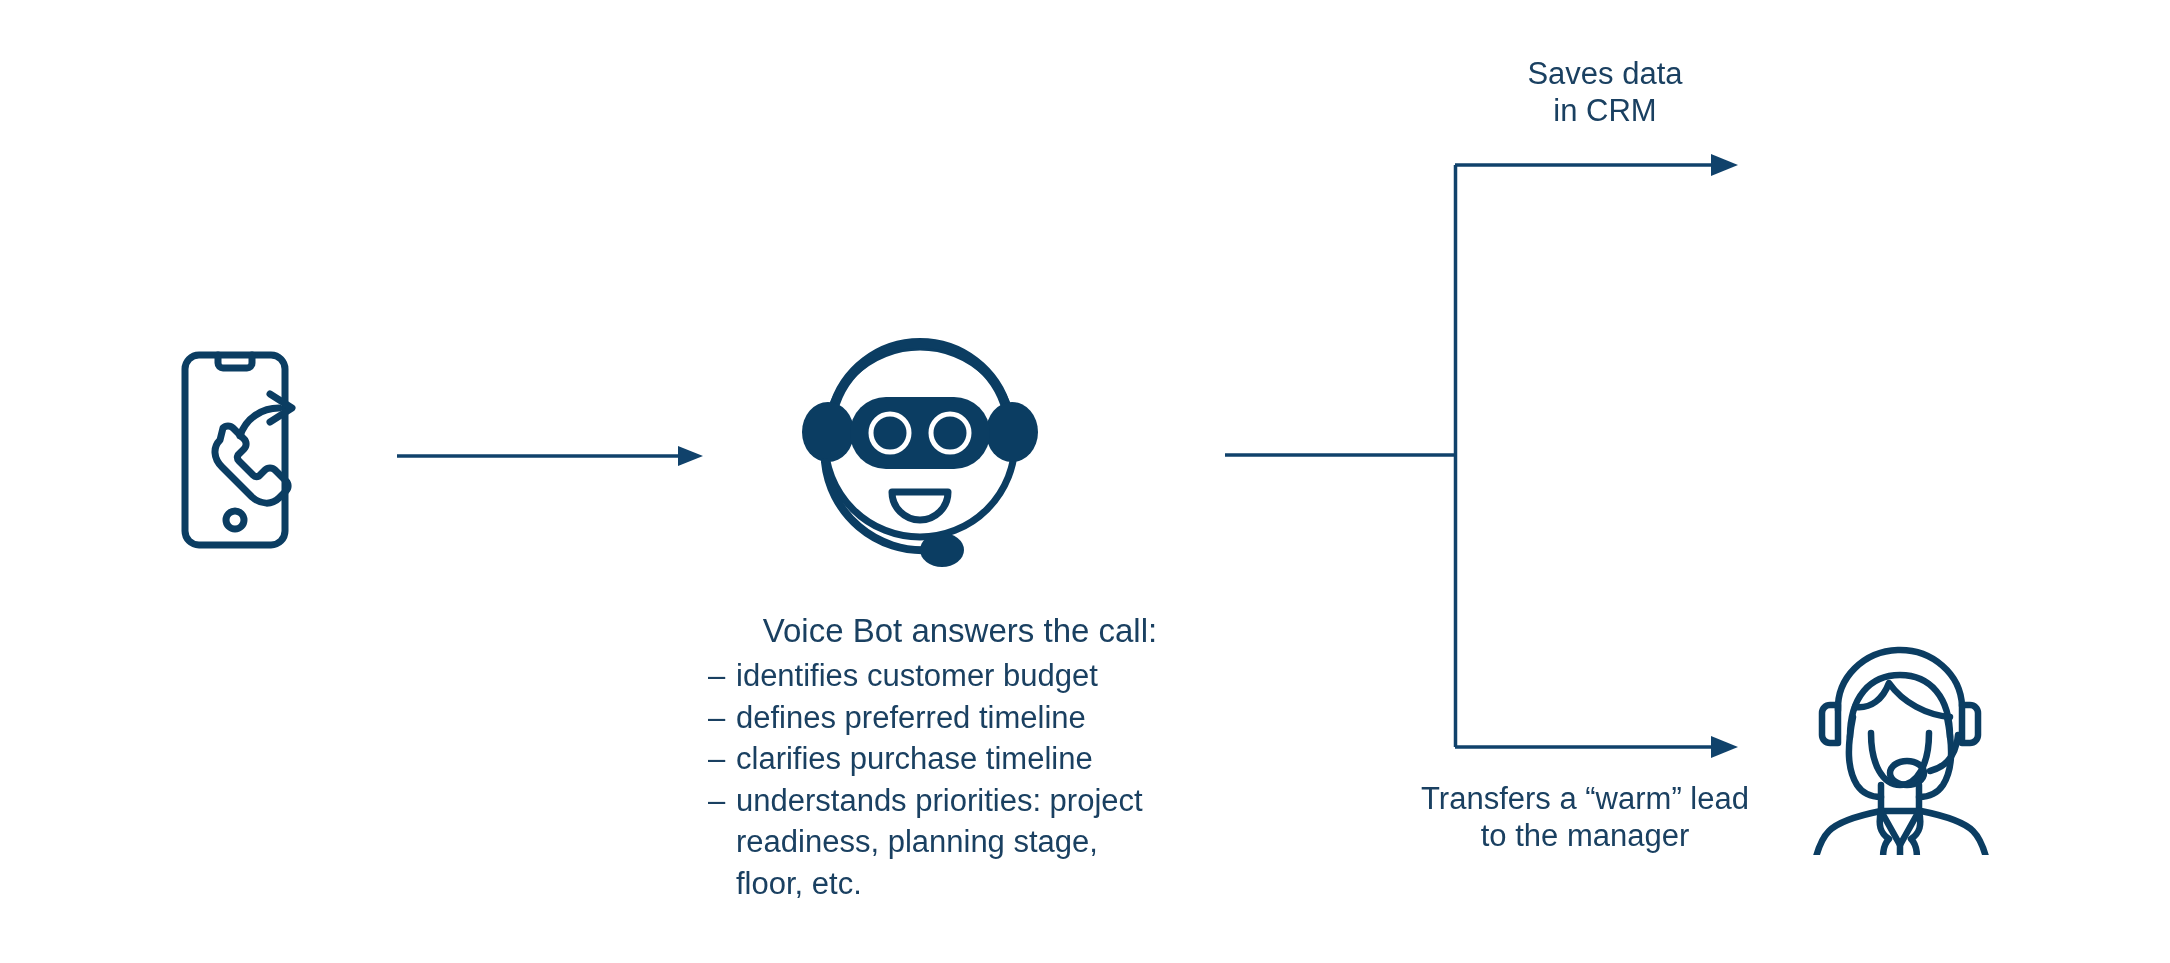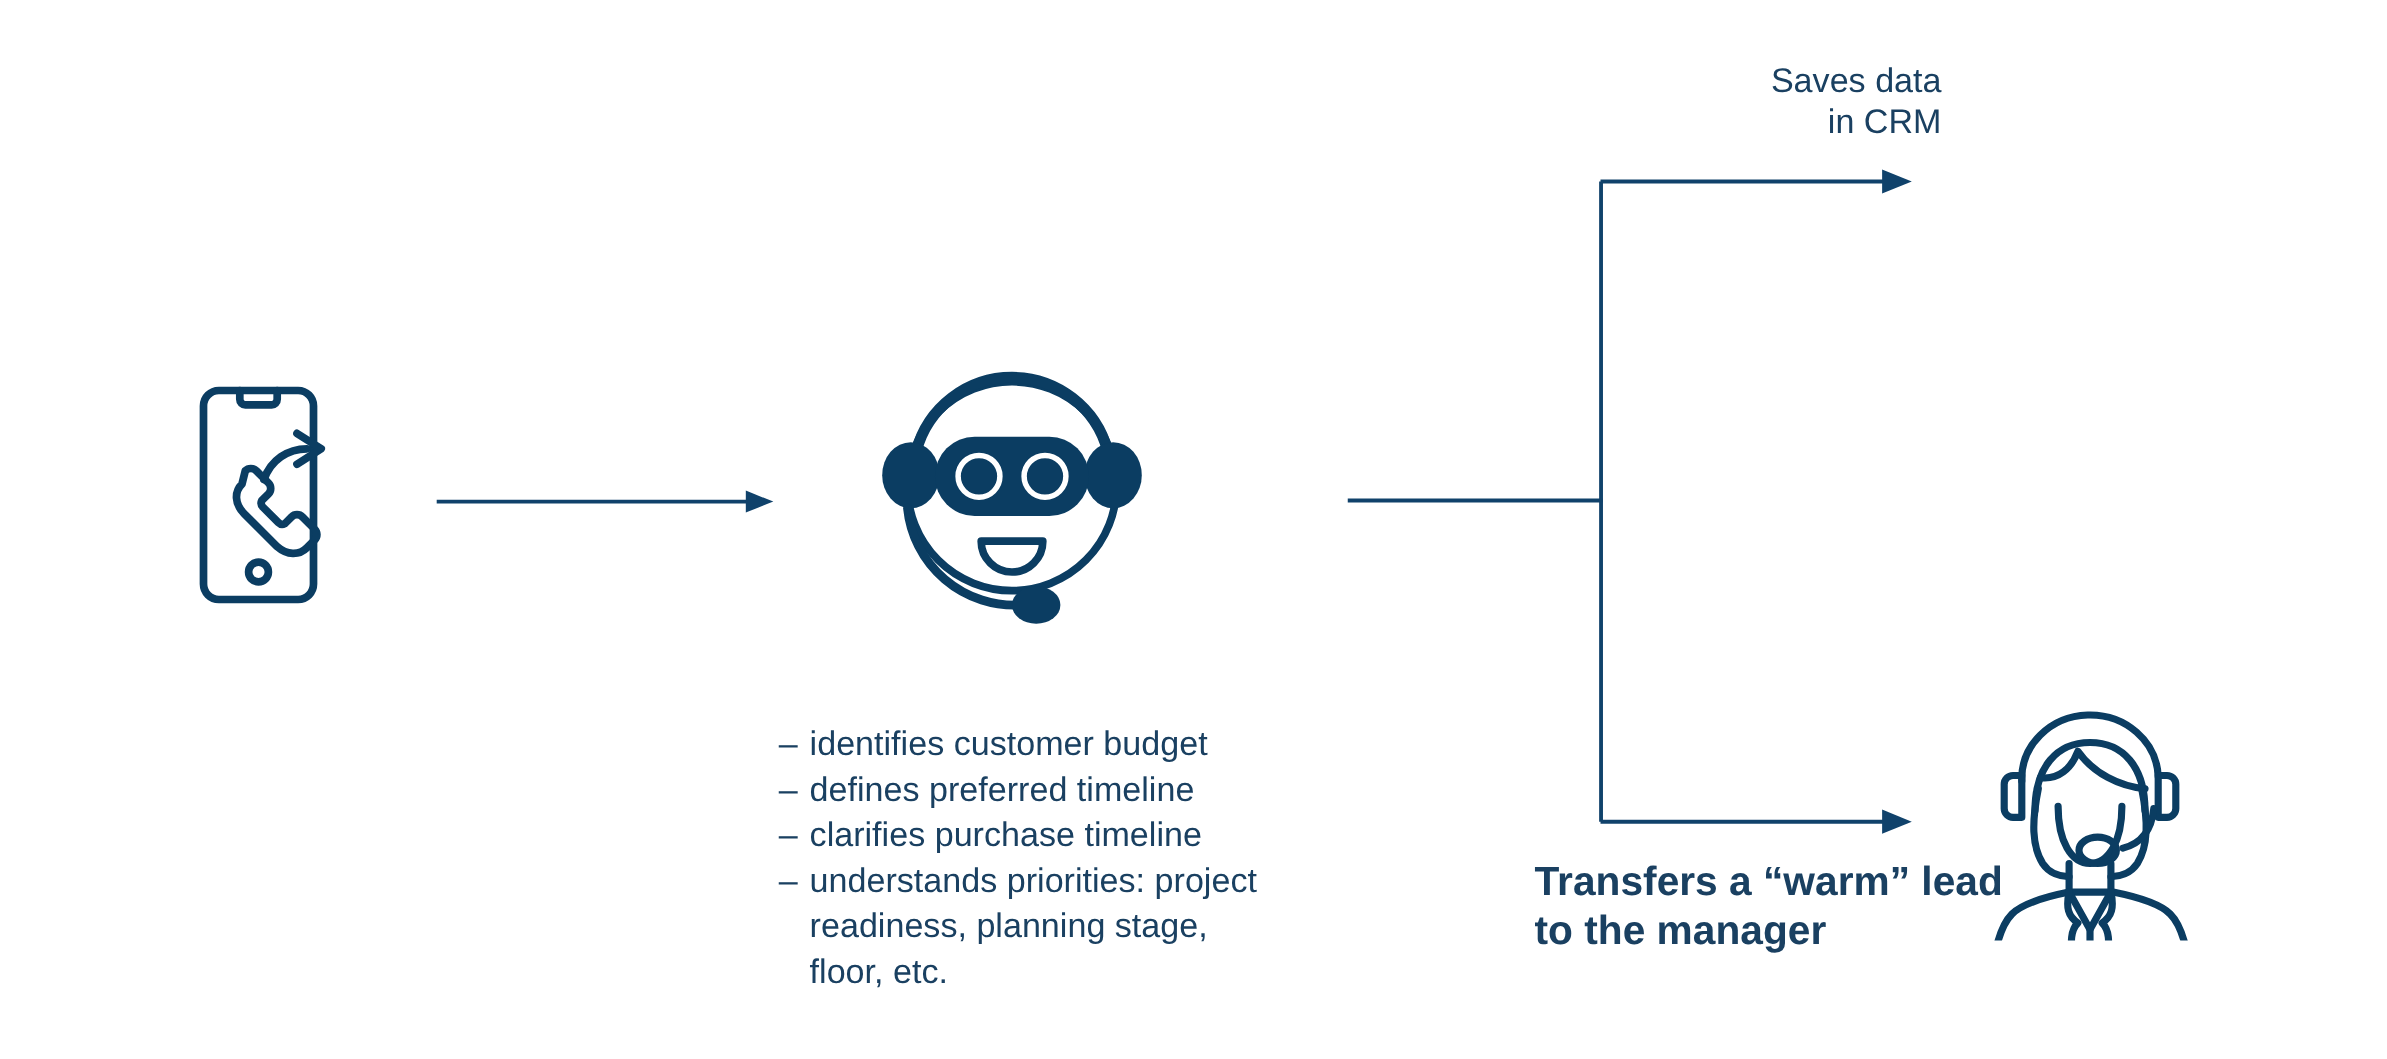--- a/index.html
+++ b/index.html
@@ -71,33 +71,32 @@
     white-space: pre-line;
   }
 
   
   #branch-connector { left: 1225px; top: 140px; width: 530px; height: 640px; }
 
   
   #crm-icon { left: 1790px; top: 80px; width: 200px; height: 140px; }
   #crm-label {
     left: 1445px; top: 55px; width: 320px;
-    text-align: right;
+    text-align: center;
     font-size: 31px;
     line-height: 1.2;
   }
 
   
   #manager-icon { left: 1795px; top: 625px; width: 210px; height: 230px; }
   #manager-label {
     left: 1395px; top: 780px; width: 380px;
-    text-align: left;
-    font-size: 37px;
+    text-align: center;
+    font-size: 31px;
     line-height: 1.2;
-    font-weight: bold;
   }
 </style>
 </head>
 <body>
 
 <div id="stage">
 
   <div class="node" id="phone-icon">
     <svg viewBox="0 0 130 200" width="130" height="200" aria-hidden="true">
       <g fill="none" stroke="#0b3d62" stroke-width="7" stroke-linecap="round" stroke-linejoin="round">
@@ -145,20 +144,21 @@
       <circle cx="95" cy="101" r="19" fill="none" stroke="#ffffff" stroke-width="5"></circle>
       <circle cx="155" cy="101" r="19" fill="none" stroke="#ffffff" stroke-width="5"></circle>
 
       <path d="M97 160 h56 a28 28 0 0 1 -56 0 z" fill="none" stroke="#0b3d62" stroke-width="7" stroke-linejoin="round"></path>
 
       <path d="M30 130 a98 98 0 0 0 103 88" fill="none" stroke="#0b3d62" stroke-width="8" stroke-linecap="round"></path>
       <ellipse cx="147" cy="218" rx="22" ry="17" fill="#0b3d62"></ellipse>
     </svg>
   </div>
 
+  <div class="label" id="bot-title">Voice Bot answers the call:</div>
 
   <div id="bot-list">
     <div class="bullet-row">
       <span class="dash">–</span>
       <span class="btext">identifies customer budget</span>
     </div>
     <div class="bullet-row">
       <span class="dash">–</span>
       <span class="btext">defines preferred timeline</span>
     </div>

